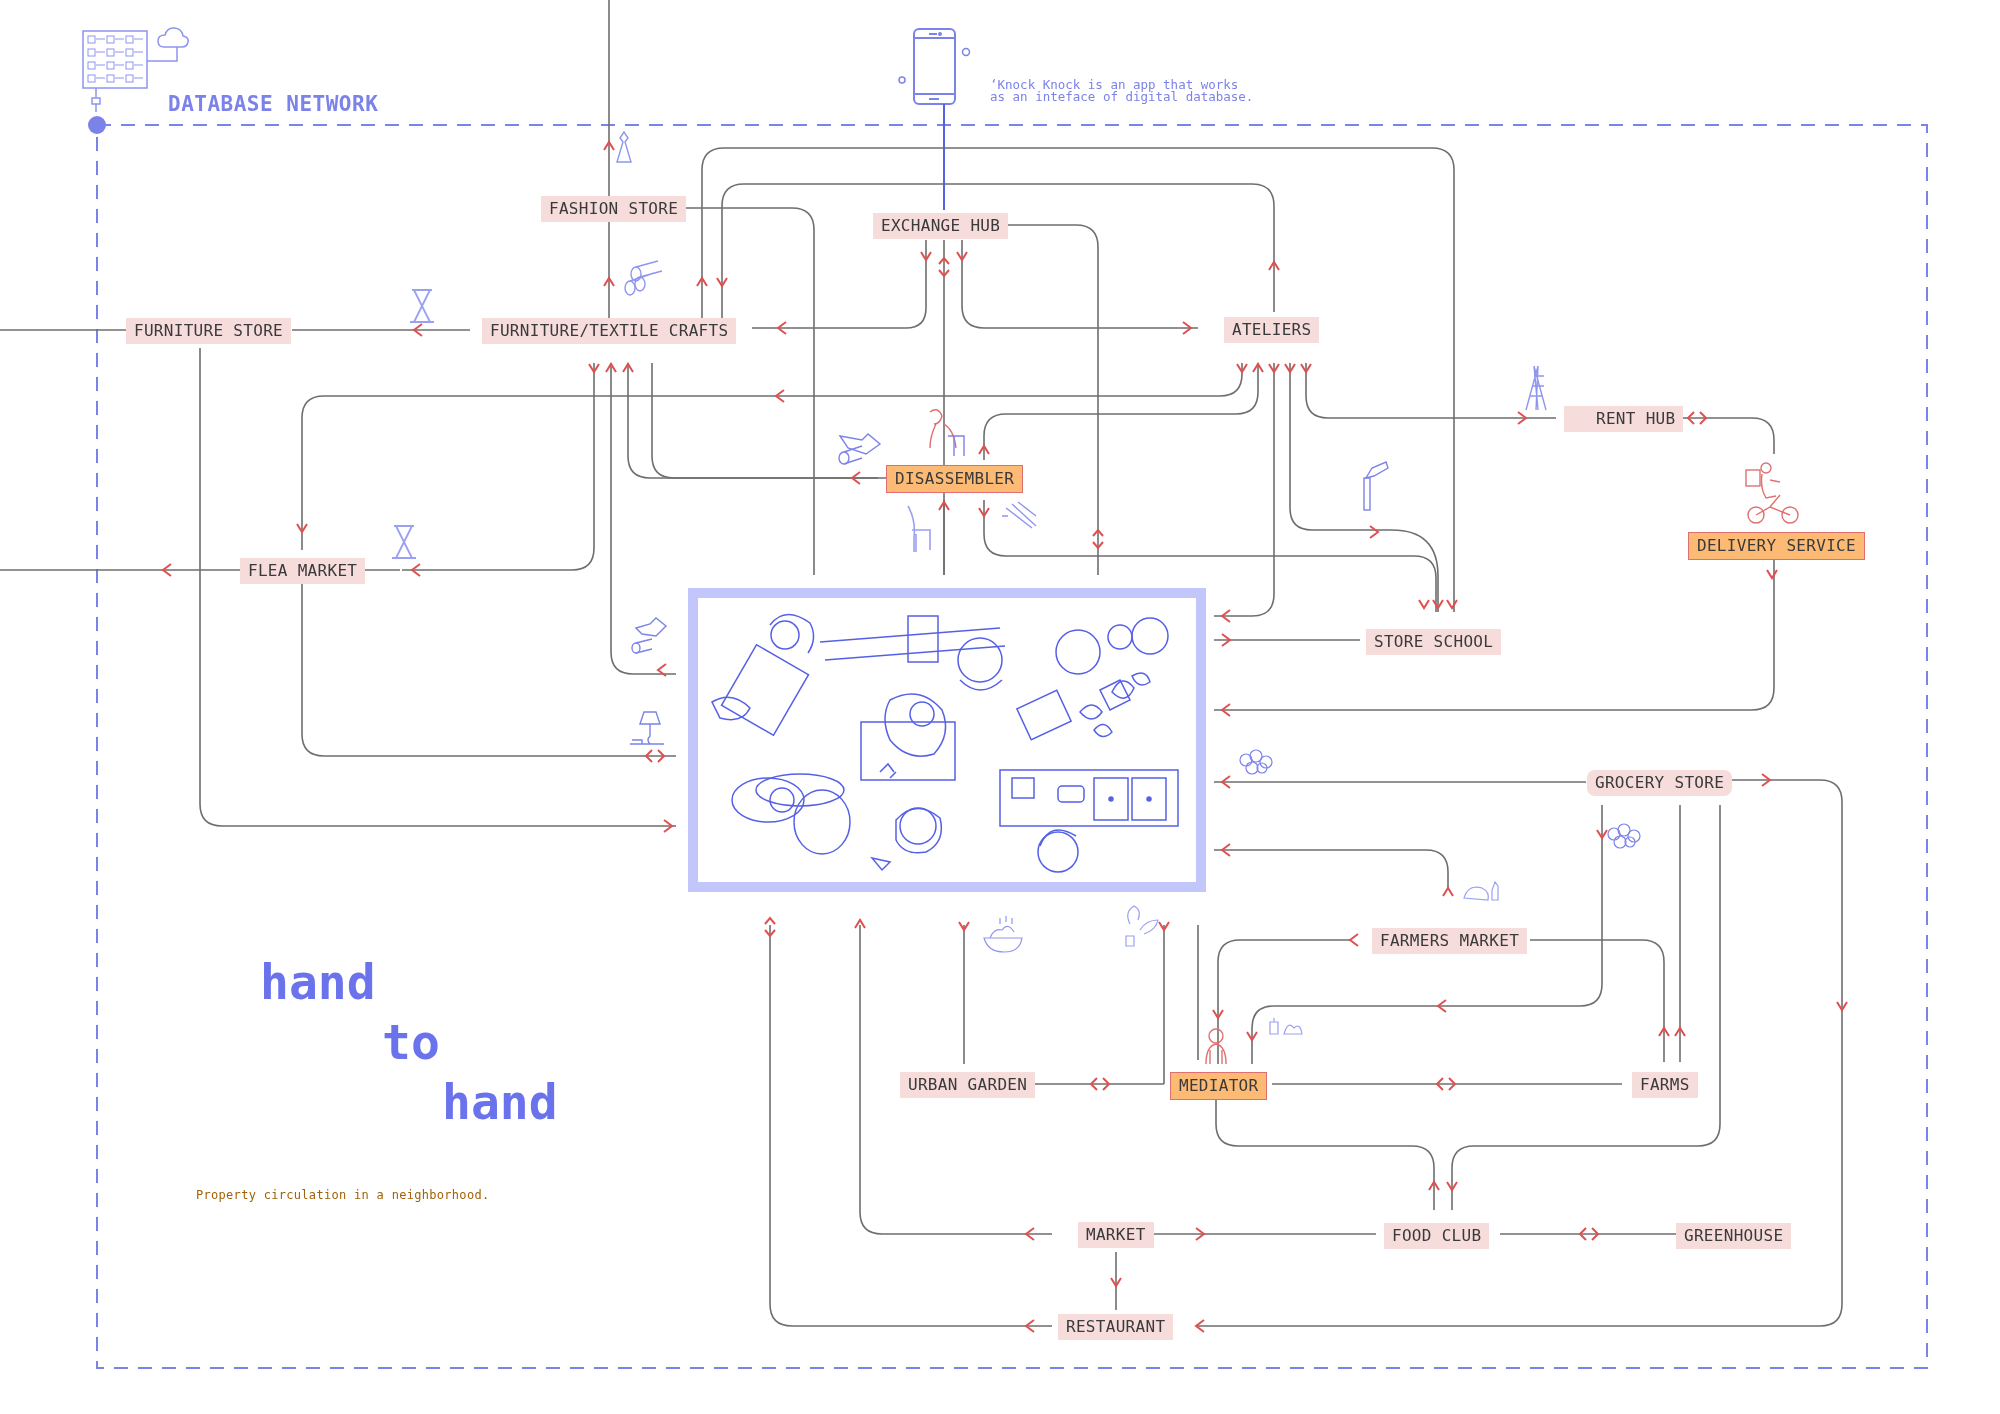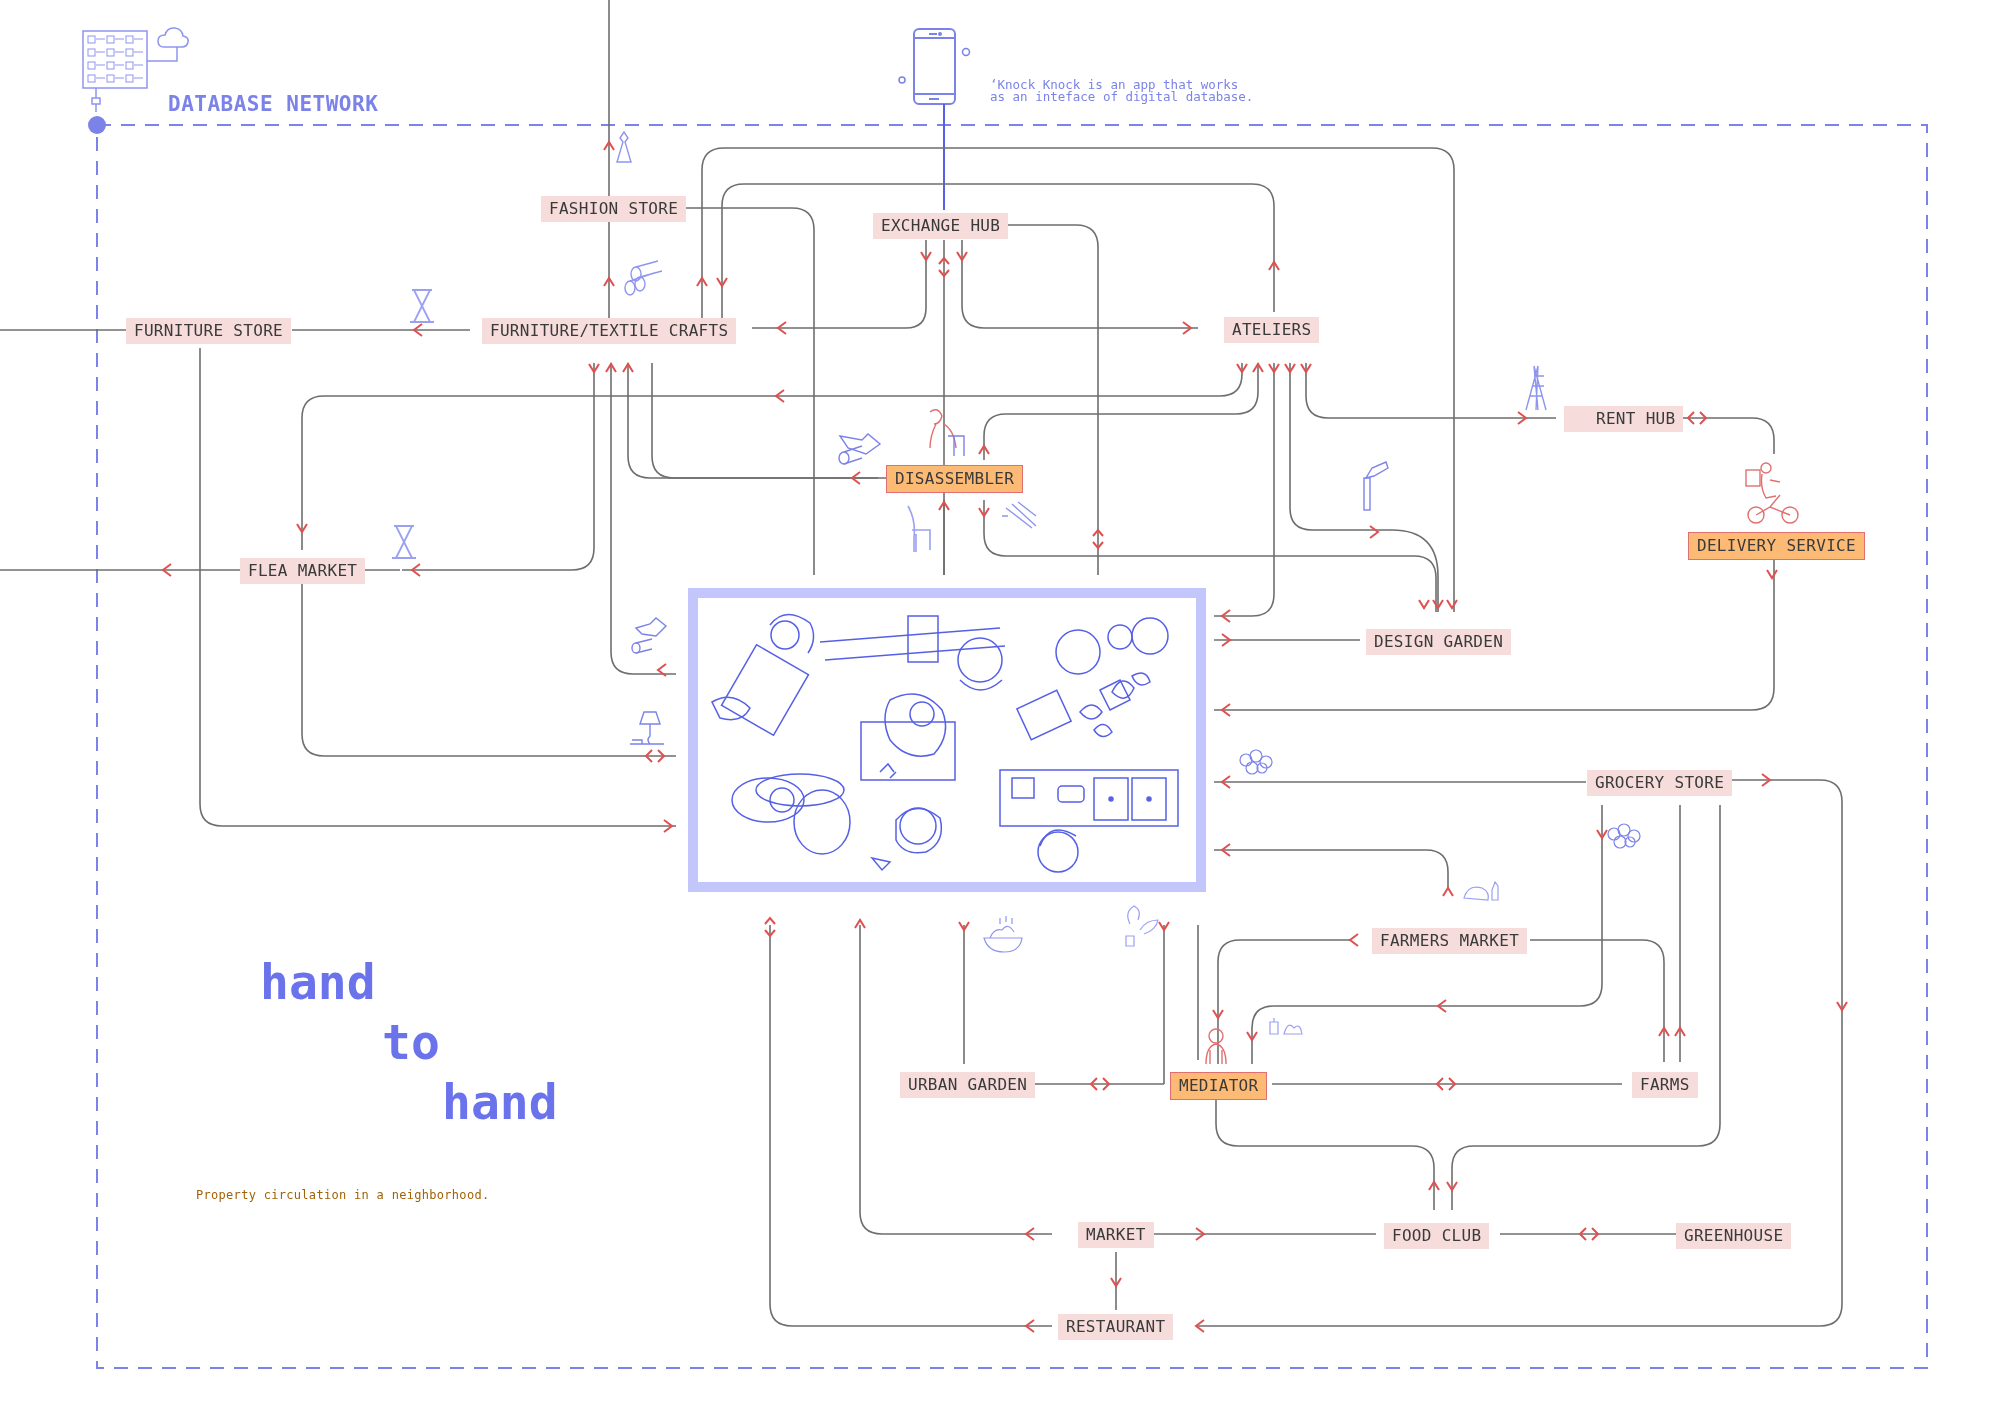--- a/index.html
+++ b/index.html
@@ -348,22 +348,22 @@
 
 <div class="node" style="left:541px; top:196px;">FASHION STORE</div>
 <div class="node" style="left:873px; top:213px;">EXCHANGE HUB</div>
 <div class="node" style="left:126px; top:318px;">FURNITURE STORE</div>
 <div class="node" style="left:482px; top:318px;">FURNITURE/TEXTILE CRAFTS</div>
 <div class="node" style="left:1224px; top:317px;">ATELIERS</div>
 <div class="node" style="left:1564px; top:406px;padding-left:32px;">RENT HUB</div>
 <div class="node outlined" style="left:886px; top:465px;">DISASSEMBLER</div>
 <div class="node outlined" style="left:1688px; top:532px;">DELIVERY SERVICE</div>
 <div class="node" style="left:240px; top:558px;">FLEA MARKET</div>
-<div class="node" style="left:1366px; top:629px;">DESIGN GARDEN</div>
-<div class="node" style="left:1587px; top:770px;">GROCERY STORE</div>
+<div class="node" style="left:1366px; top:629px;">STORE SCHOOL</div>
+<div class="node" style="left:1587px; top:770px;border-radius:8px;">GROCERY STORE</div>
 <div class="node" style="left:1372px; top:928px;">FARMERS MARKET</div>
 <div class="node" style="left:900px; top:1072px;">URBAN GARDEN</div>
 <div class="node outlined" style="left:1170px; top:1072px;">MEDIATOR</div>
 <div class="node" style="left:1632px; top:1072px;">FARMS</div>
 <div class="node" style="left:1078px; top:1222px;">MARKET</div>
 <div class="node" style="left:1384px; top:1223px;">FOOD CLUB</div>
 <div class="node" style="left:1676px; top:1223px;">GREENHOUSE</div>
 <div class="node" style="left:1058px; top:1314px;">RESTAURANT</div>
 
 <div class="title-word" style="left:260px; top:954px;">hand</div>

